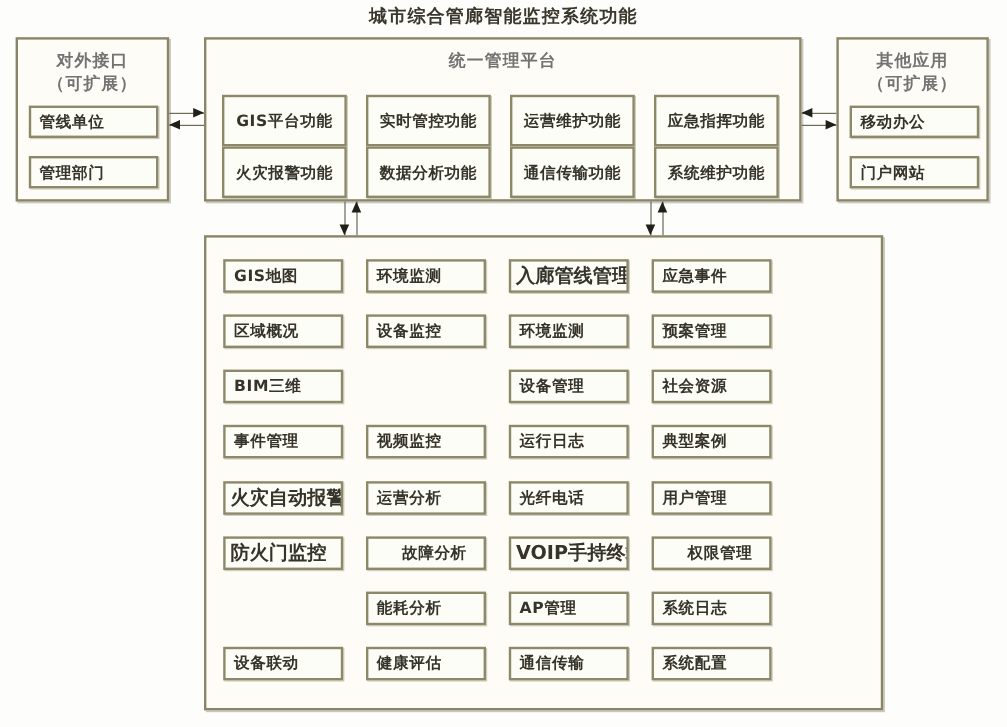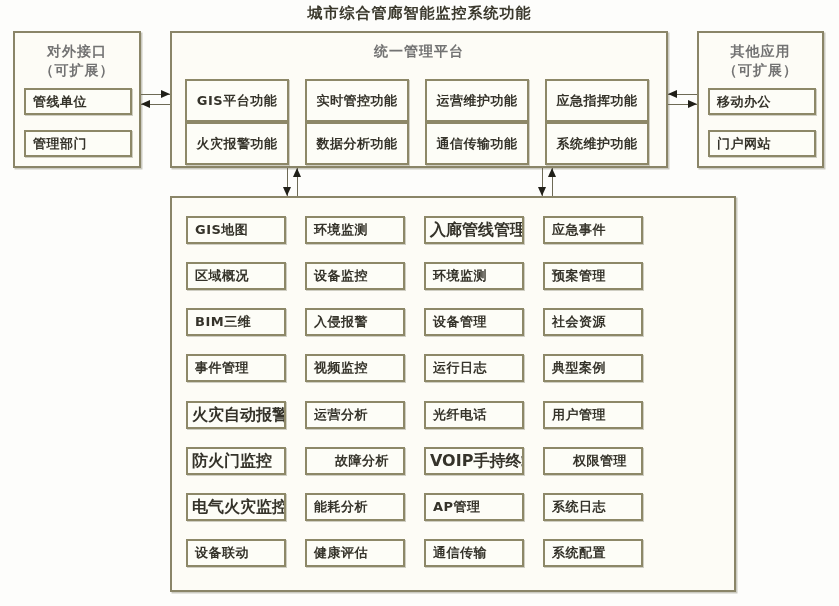--- a/index.html
+++ b/index.html
@@ -224,40 +224,38 @@
     <div class="node grid-node grid-row-0 grid-col-1">环境监测</div>
     <div class="node grid-node grid-row-0 grid-col-2 long">入廊管线管理</div>
     <div class="node grid-node grid-row-0 grid-col-3">应急事件</div>
 
     <div class="node grid-node grid-row-1 grid-col-0">区域概况</div>
     <div class="node grid-node grid-row-1 grid-col-1">设备监控</div>
     <div class="node grid-node grid-row-1 grid-col-2">环境监测</div>
     <div class="node grid-node grid-row-1 grid-col-3">预案管理</div>
 
     <div class="node grid-node grid-row-2 grid-col-0">BIM三维</div>
-    <div class="node grid-node grid-row-2 grid-col-1">入侵报警</div>
     <div class="node grid-node grid-row-2 grid-col-2">设备管理</div>
     <div class="node grid-node grid-row-2 grid-col-3">社会资源</div>
 
     <div class="node grid-node grid-row-3 grid-col-0">事件管理</div>
     <div class="node grid-node grid-row-3 grid-col-1">视频监控</div>
     <div class="node grid-node grid-row-3 grid-col-2">运行日志</div>
     <div class="node grid-node grid-row-3 grid-col-3">典型案例</div>
 
     <div class="node grid-node grid-row-4 grid-col-0 long">火灾自动报警</div>
     <div class="node grid-node grid-row-4 grid-col-1">运营分析</div>
     <div class="node grid-node grid-row-4 grid-col-2">光纤电话</div>
     <div class="node grid-node grid-row-4 grid-col-3">用户管理</div>
 
     <div class="node grid-node grid-row-5 grid-col-0 long">防火门监控</div>
     <div class="node grid-node grid-row-5 grid-col-1">故障分析</div>
     <div class="node grid-node grid-row-5 grid-col-2 long">VOIP手持终端</div>
     <div class="node grid-node grid-row-5 grid-col-3">权限管理</div>
 
-    <div class="node grid-node grid-row-6 grid-col-0 long">电气火灾监控</div>
     <div class="node grid-node grid-row-6 grid-col-1">能耗分析</div>
     <div class="node grid-node grid-row-6 grid-col-2">AP管理</div>
     <div class="node grid-node grid-row-6 grid-col-3">系统日志</div>
 
     <div class="node grid-node grid-row-7 grid-col-0">设备联动</div>
     <div class="node grid-node grid-row-7 grid-col-1">健康评估</div>
     <div class="node grid-node grid-row-7 grid-col-2">通信传输</div>
     <div class="node grid-node grid-row-7 grid-col-3">系统配置</div>
   </div>
 

